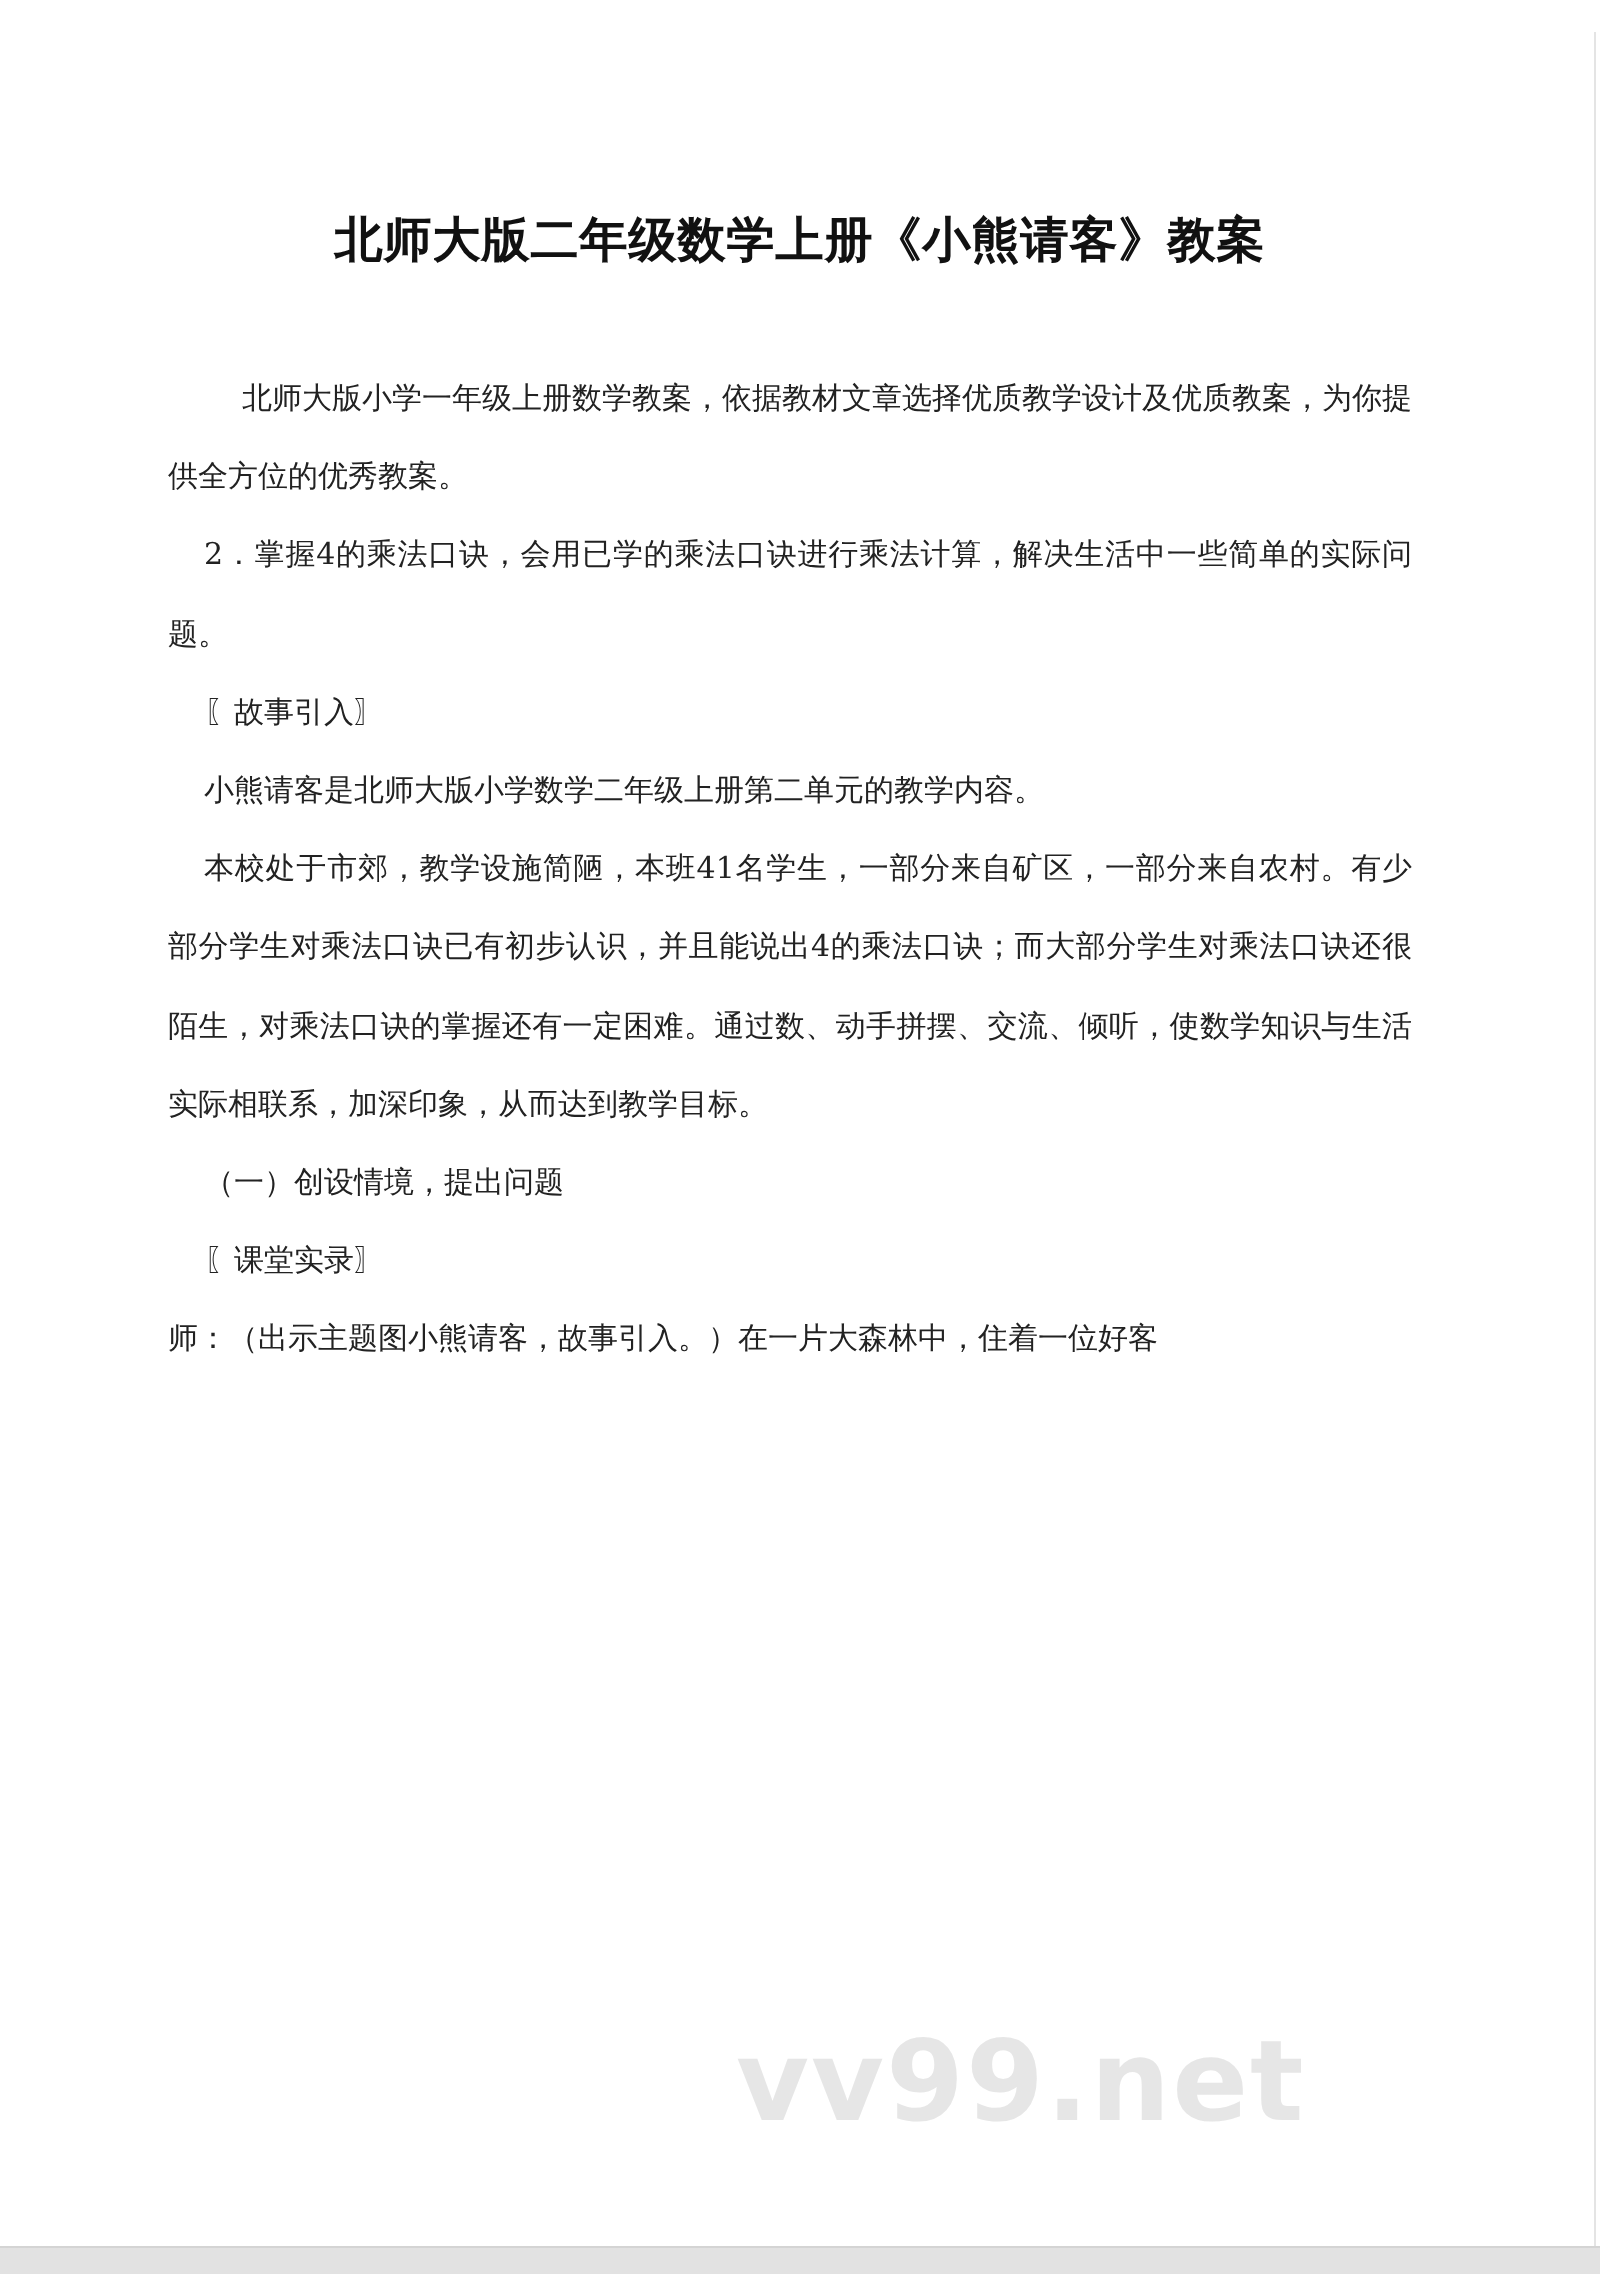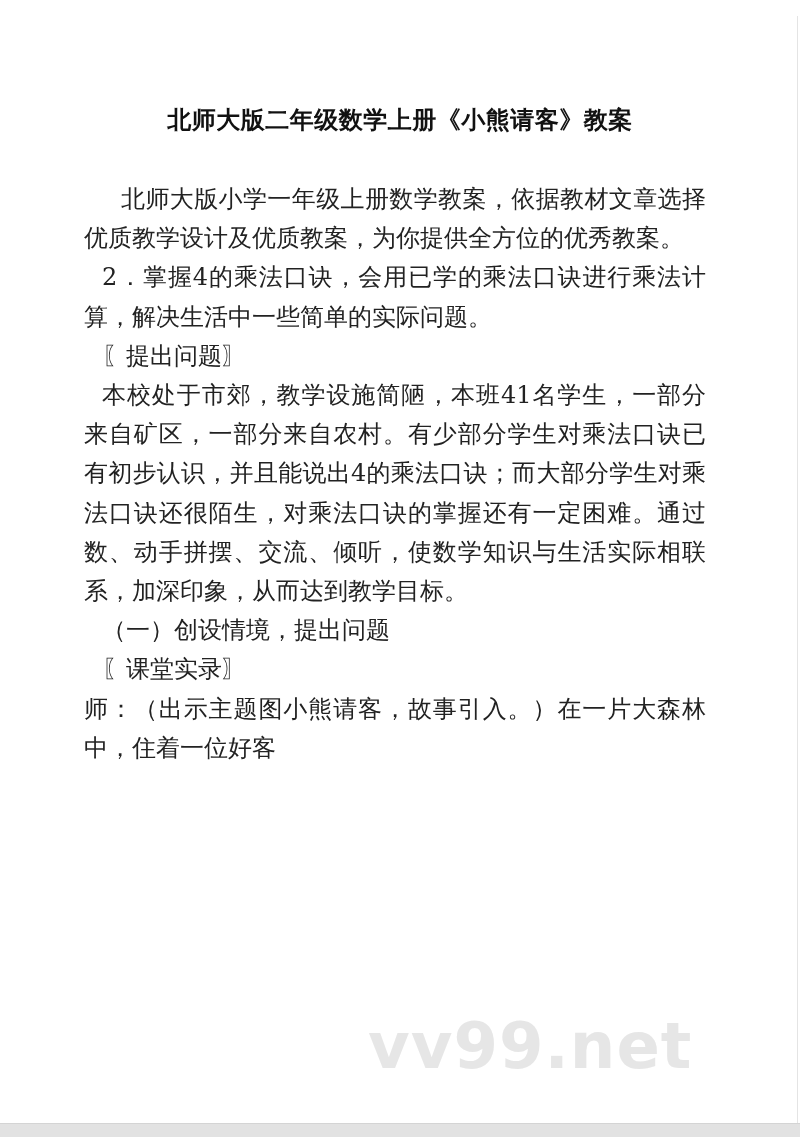--- a/index.html
+++ b/index.html
@@ -15,43 +15,44 @@
       position: absolute; left: 0; top: 1123px; width: 800px; height: 14px;
       background: #e2e2e2; border-top: 1px solid #d4d4d4;
     }
     .title {
       position: absolute; left: 0; width: 800px; top: 88px; text-align: center;
       font-family: "DejaVu Sans", "Liberation Sans", sans-serif; font-weight: bold;
       font-size: 24px; letter-spacing: 0.5px; color: #111;
     }
     .body {
       position: absolute; left: 84px; top: 164px; width: 622px;
-      font-size: 24px; line-height: 39.2px; color: #222;
+      font-size: 15px; line-height: 39.2px; color: #222;
     }
     .p { margin: 0; text-align: justify; text-align-last: left; }
     .ind-full { text-indent: 37px; }
     .ind-half { text-indent: 18px; }
     .watermark {
       position: absolute; left: 368px; top: 998px;
       font-family: "DejaVu Sans", "Liberation Sans", sans-serif; font-weight: bold;
-      font-size: 64px; color: rgba(200,200,200,0.45); letter-spacing: 1px; line-height: 1;
+      font-size: 56px; color: rgba(200,200,200,0.45); letter-spacing: 1px; line-height: 1;
     }
   </style>
 </head>
 <body>
 
 <div class="page">
   <div class="title">北师大版二年级数学上册《小熊请客》教案</div>
 
   <div class="body">
     <p class="p ind-full">北师大版小学一年级上册数学教案，依据教材文章选择优质教学设计及优质教案，为你提供全方位的优秀教案。</p>
 
     <p class="p ind-half">2．掌握4的乘法口诀，会用已学的乘法口诀进行乘法计算，解决生活中一些简单的实际问题。</p>
 
-    <p class="p ind-half">〖提出问题〗</p>
+    <p class="p ind-half">〖故事引入〗</p>
+    <p class="p ind-half">小熊请客是北师大版小学数学二年级上册第二单元的教学内容。</p>
 
     <p class="p ind-half">本校处于市郊，教学设施简陋，本班41名学生，一部分来自矿区，一部分来自农村。有少部分学生对乘法口诀已有初步认识，并且能说出4的乘法口诀；而大部分学生对乘法口诀还很陌生，对乘法口诀的掌握还有一定困难。通过数、动手拼摆、交流、倾听，使数学知识与生活实际相联系，加深印象，从而达到教学目标。</p>
 
     <p class="p ind-half">（一）创设情境，提出问题</p>
     <p class="p ind-half">〖课堂实录〗</p>
     <p class="p">师：（出示主题图小熊请客，故事引入。）在一片大森林中，住着一位好客</p>
   </div>
 
   <div class="watermark">vv99.net</div>
 </div>

